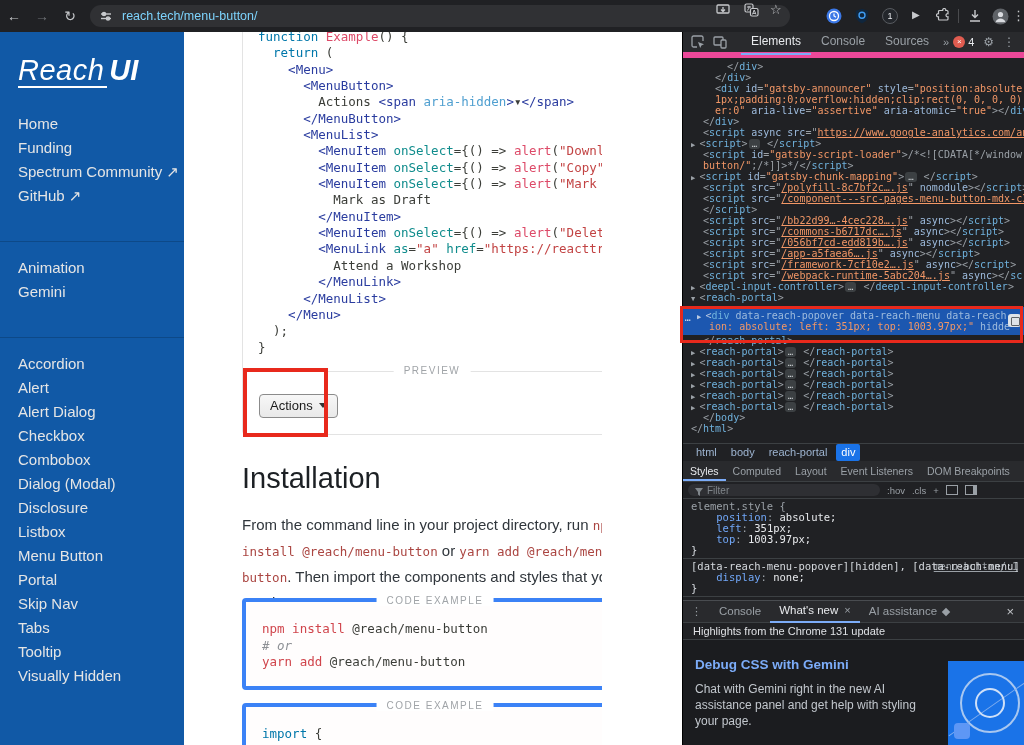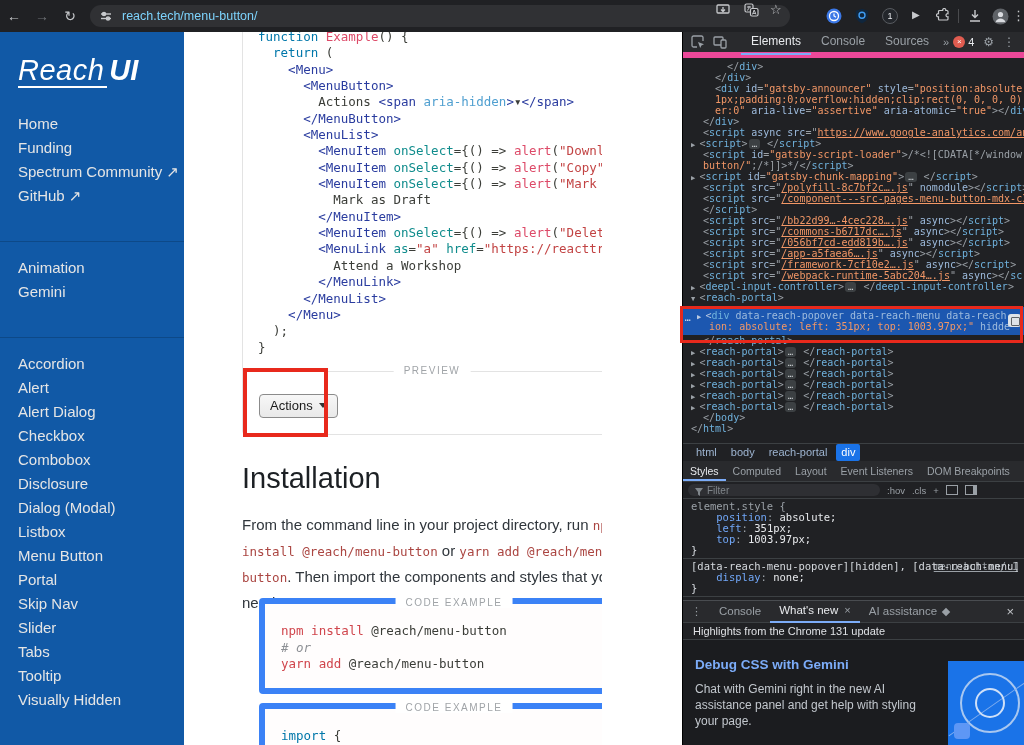--- a/index.html
+++ b/index.html
@@ -42,21 +42,21 @@
   .preview{position:absolute;left:0;right:0;top:374px;bottom:0;border-top:1px solid #e3e3e3;background:#fff;}
   .card-label{position:absolute;top:-7px;left:50%;transform:translateX(-50%);background:#fff;padding:0 10px;
     font-size:10px;letter-spacing:1.5px;color:#a0a4a8;white-space:nowrap;}
   .actions-btn{position:absolute;left:16px;top:22px;font-family:"Liberation Sans",sans-serif;font-size:13px;
     color:#1a1a1a;background:linear-gradient(#f7f7f7,#e9e9e9);border:1px solid #8b8b8b;border-radius:4px;
     padding:3px 10px 4px;display:flex;align-items:center;gap:6px;}
   .caret{width:0;height:0;border-left:4px solid transparent;border-right:4px solid transparent;border-top:5px solid #333;}
   .install-h{position:absolute;left:58px;top:430px;margin:0;font-size:29px;font-weight:400;color:#1c2024;}
   .install-p{position:absolute;left:58px;top:480px;width:390px;margin:0;font-size:15px;line-height:25px;color:#30363c;}
   .inline-code{font-family:"DejaVu Sans Mono",monospace;font-size:12.5px;color:#ab4642;}
-  .code-card{position:absolute;left:58px;width:378px;border:6px solid #3b82f6;border-radius:4px;background:#fffdfd;margin-left:17px;}
+  .code-card{position:absolute;left:58px;width:378px;border:4px solid #3b82f6;border-radius:4px;background:#fffdfd;}
   .cc1{top:566px;height:84px;} .cc2{top:671px;height:90px;}
   .code-card .code{position:absolute;left:16px;top:19px;right:3px;bottom:2px;overflow:hidden;}
   .code-card .code .ln{line-height:16.6px;height:16.6px;}
   
   .devtools{position:absolute;left:682px;top:32px;right:0;bottom:0;background:#202124;border-left:1px solid #000;box-sizing:border-box;}
   .dt-toolbar{position:absolute;top:0;left:0;right:0;height:26px;background:#292a2d;border-bottom:6px solid #ec4899;
     display:flex;align-items:center;box-sizing:border-box;}
   .dt-ico{margin-left:8px;display:flex;align-items:center;}
   .dt-tabs{display:flex;margin-left:14px;height:26px;}
   .dt-tab{padding:0 10px;line-height:25px;font-size:12px;color:#9aa0a6;}
@@ -217,27 +217,26 @@
         <div class="nav-item">Animation</div>
         <div class="nav-item">Gemini</div>
       </nav>
     <div class="nav-div d2"></div>
     <nav class="nav g3">
         <div class="nav-item">Accordion</div>
         <div class="nav-item">Alert</div>
         <div class="nav-item">Alert Dialog</div>
         <div class="nav-item">Checkbox</div>
         <div class="nav-item">Combobox</div>
+        <div class="nav-item">Dialog (Modal)</div>
         <div class="nav-item">Disclosure</div>
-        <div class="nav-item">Dialog (Modal)</div>
         <div class="nav-item">Listbox</div>
         <div class="nav-item">Menu Button</div>
         <div class="nav-item">Portal</div>
         <div class="nav-item">Skip Nav</div>
-        <div class="nav-item">Slider</div>
         <div class="nav-item">Tabs</div>
         <div class="nav-item">Tooltip</div>
         <div class="nav-item">Visually Hidden</div>
       </nav>
   </aside>
 
   <main class="content">
     <div class="example-card">
       <div class="code main-code">
           <div class="ln"><span class="tk-k">function</span><span class="tk-p"> </span><span class="tk-f">Example</span><span class="tk-p">() {</span></div>

